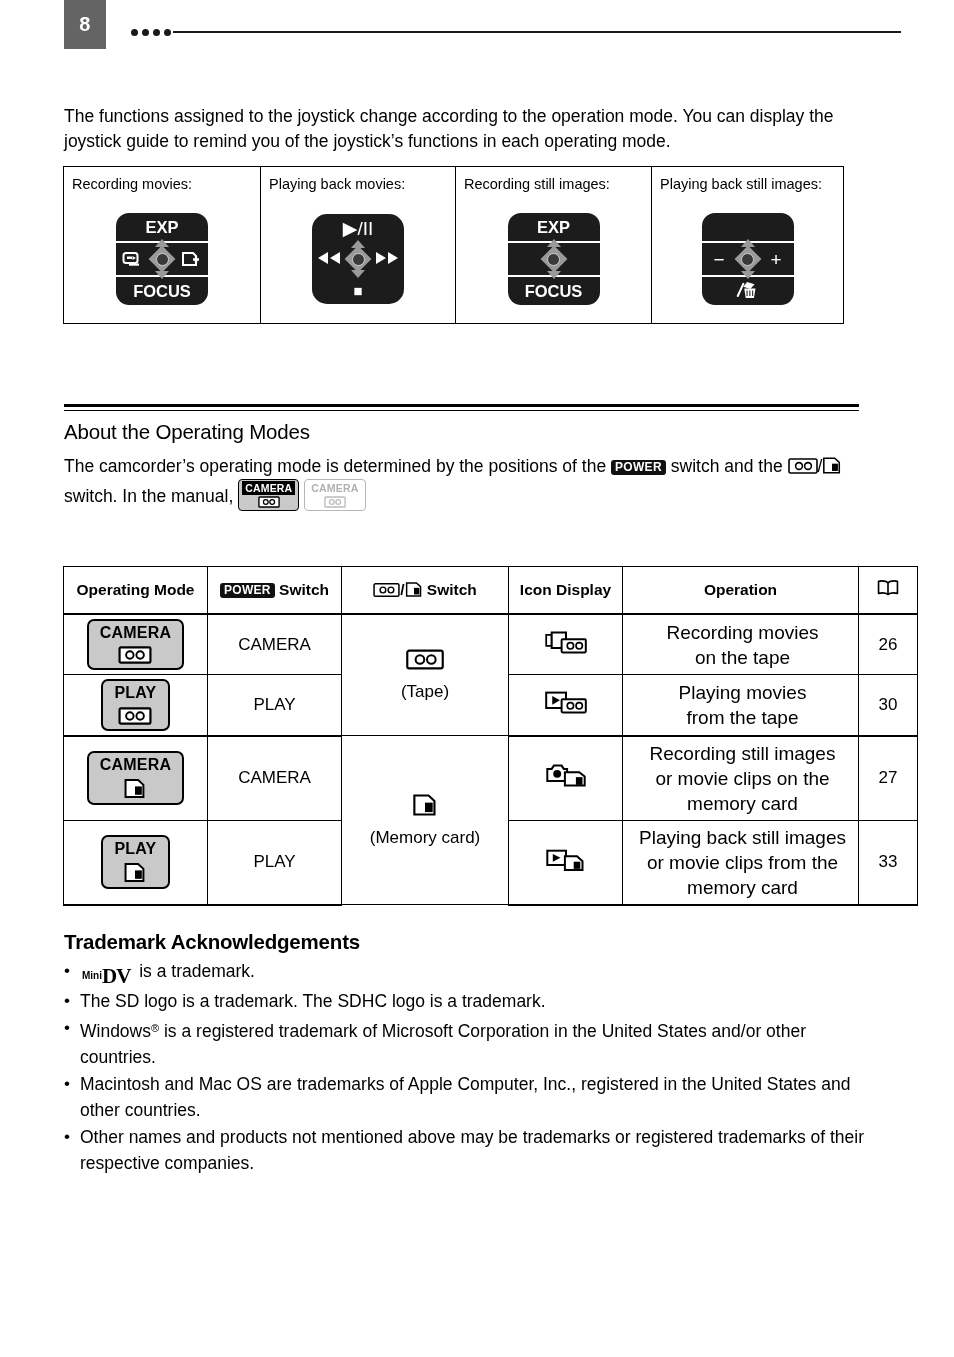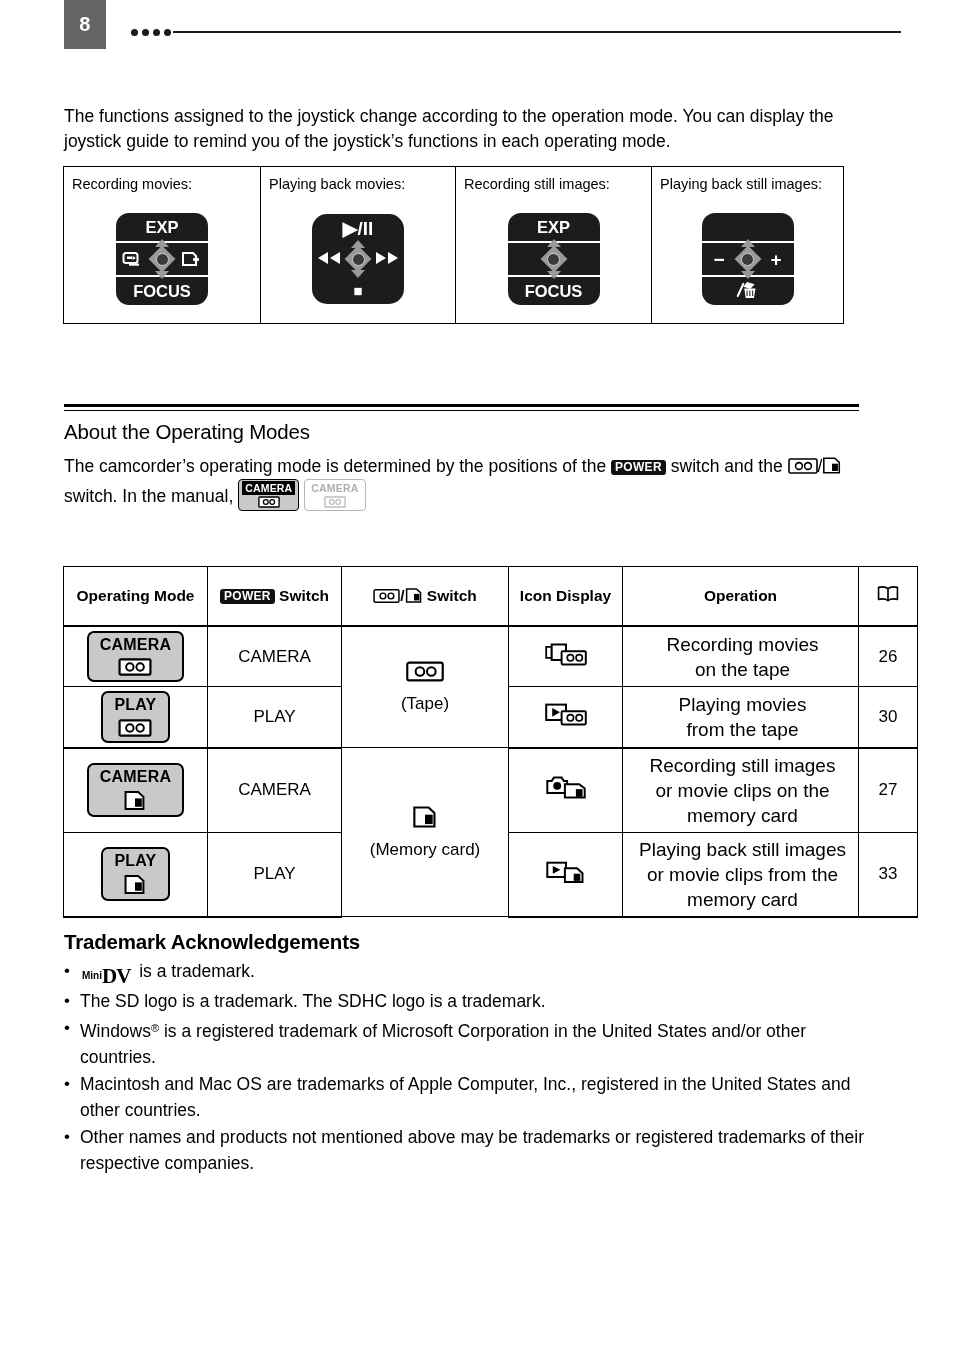--- a/index.html
+++ b/index.html
@@ -163,21 +163,21 @@
   }
   .jtab-dn {
     transform: translateX(-50%);
     top: -1px;
     border-top: 8px solid #9a9a9a;
   }
 
   .jsym {
     color: #ffffff;
     font-size: 15px;
-    font-weight: bold;
+    font-weight: normal;
     line-height: 1;
   }
   .jsym.big { font-size: 19px; }
 
   
   .jicon { width: 22px; height: 19px; display:block; }
 
   
   .sec-rule {
     position: absolute;
@@ -275,21 +275,21 @@
     border-right: 1.4px solid #000;
     border-top: 1.4px solid #000;
     border-bottom: 1.4px solid #000;
     padding: 4px 8px;
     vertical-align: middle;
     text-align: center;
   }
   .modes-table thead th {
     font-size: 15.5px;
     font-weight: bold;
-    padding: 18px 4px;
+    padding: 12px 4px;
     border-bottom-width: 2.6px;
     white-space: nowrap;
   }
   .modes-table tr.group-end > td { border-bottom-width: 2.6px; }
   .modes-table tbody tr:last-child > td { border-bottom-width: 2.6px; }
   .modes-table td.op {
     text-align: center;
     line-height: 25px;
     padding-left: 12px;
     font-size: 19px;

